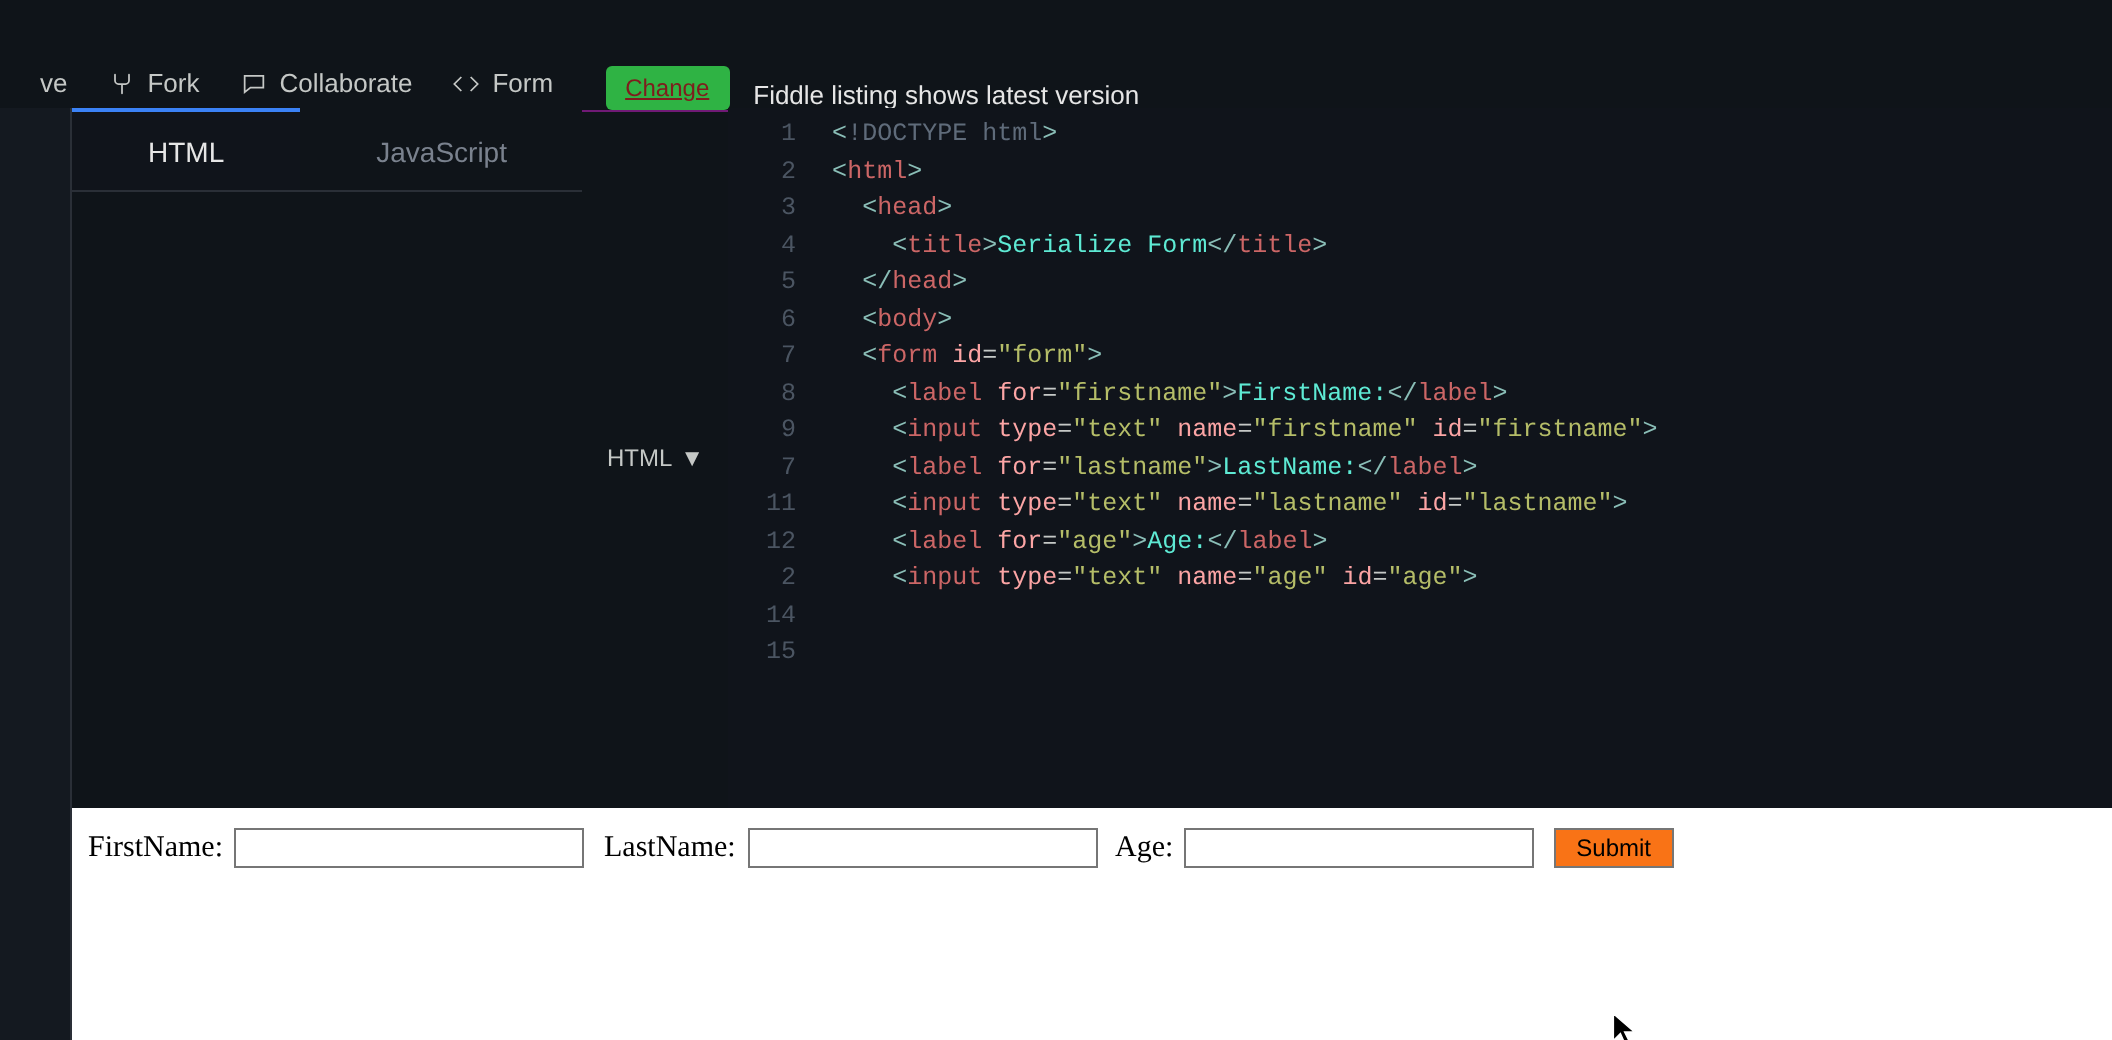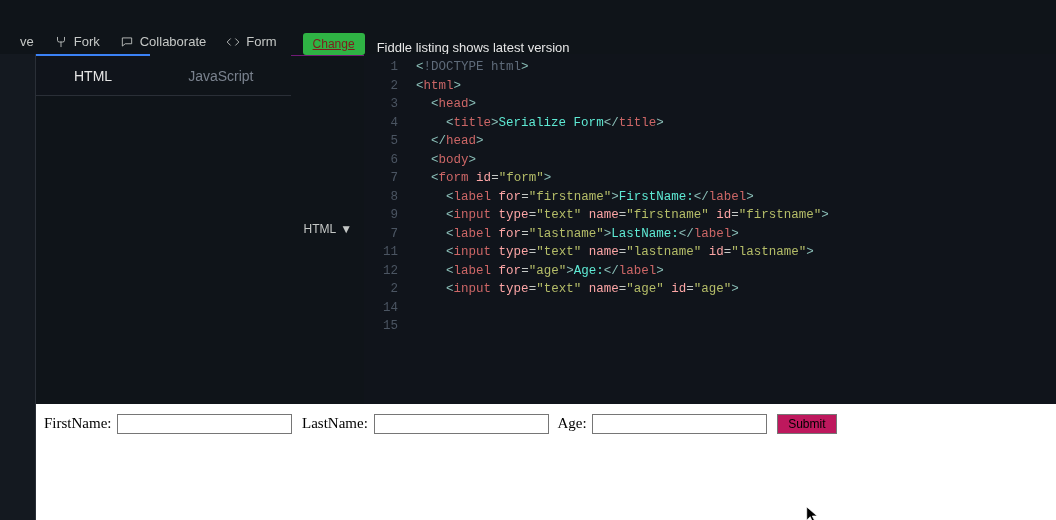--- a/index.html
+++ b/index.html
@@ -141,21 +141,21 @@
     font-size: 12px;
     padding: 1px 3px;
     margin-right: 6px;
     border: 1px solid #767676;
     background:#fff;
   }
   .preview button {
     font-family: Arial, sans-serif;
     font-size: 12px;
     padding: 2px 10px;
-    background: #be185d;
+    background: #f97316;
     border: 1px solid #767676;
     cursor: pointer;
   }
   .cursor-pointer {
     position: absolute;
     left: 806px;
     top: 506px;
     width: 14px;
     height: 20px;
     pointer-events: none;

